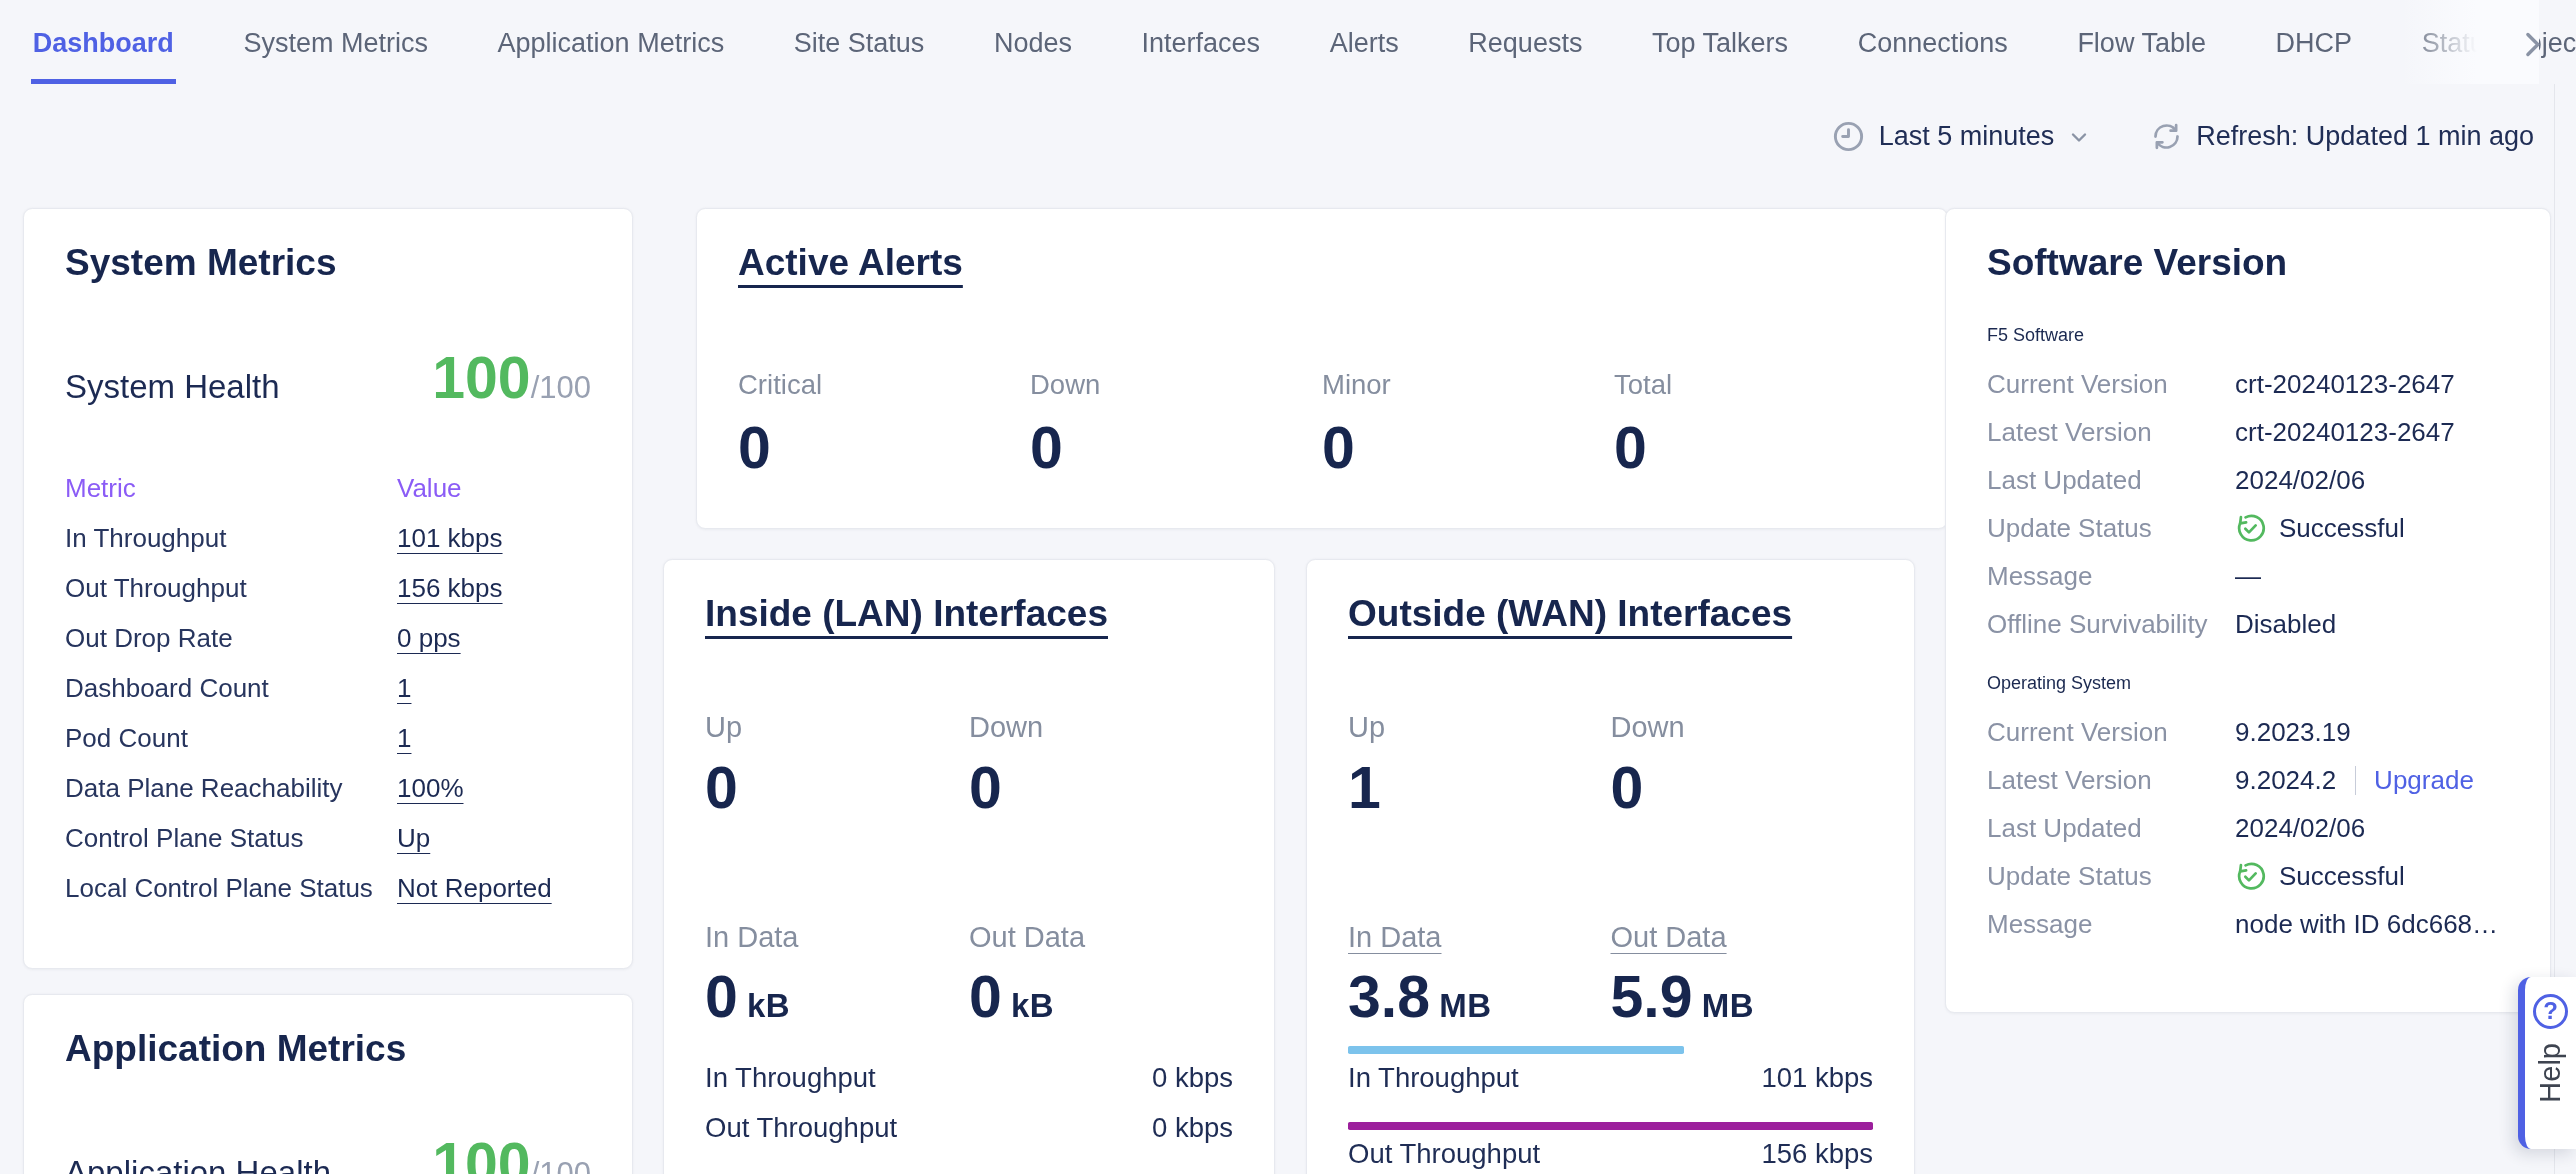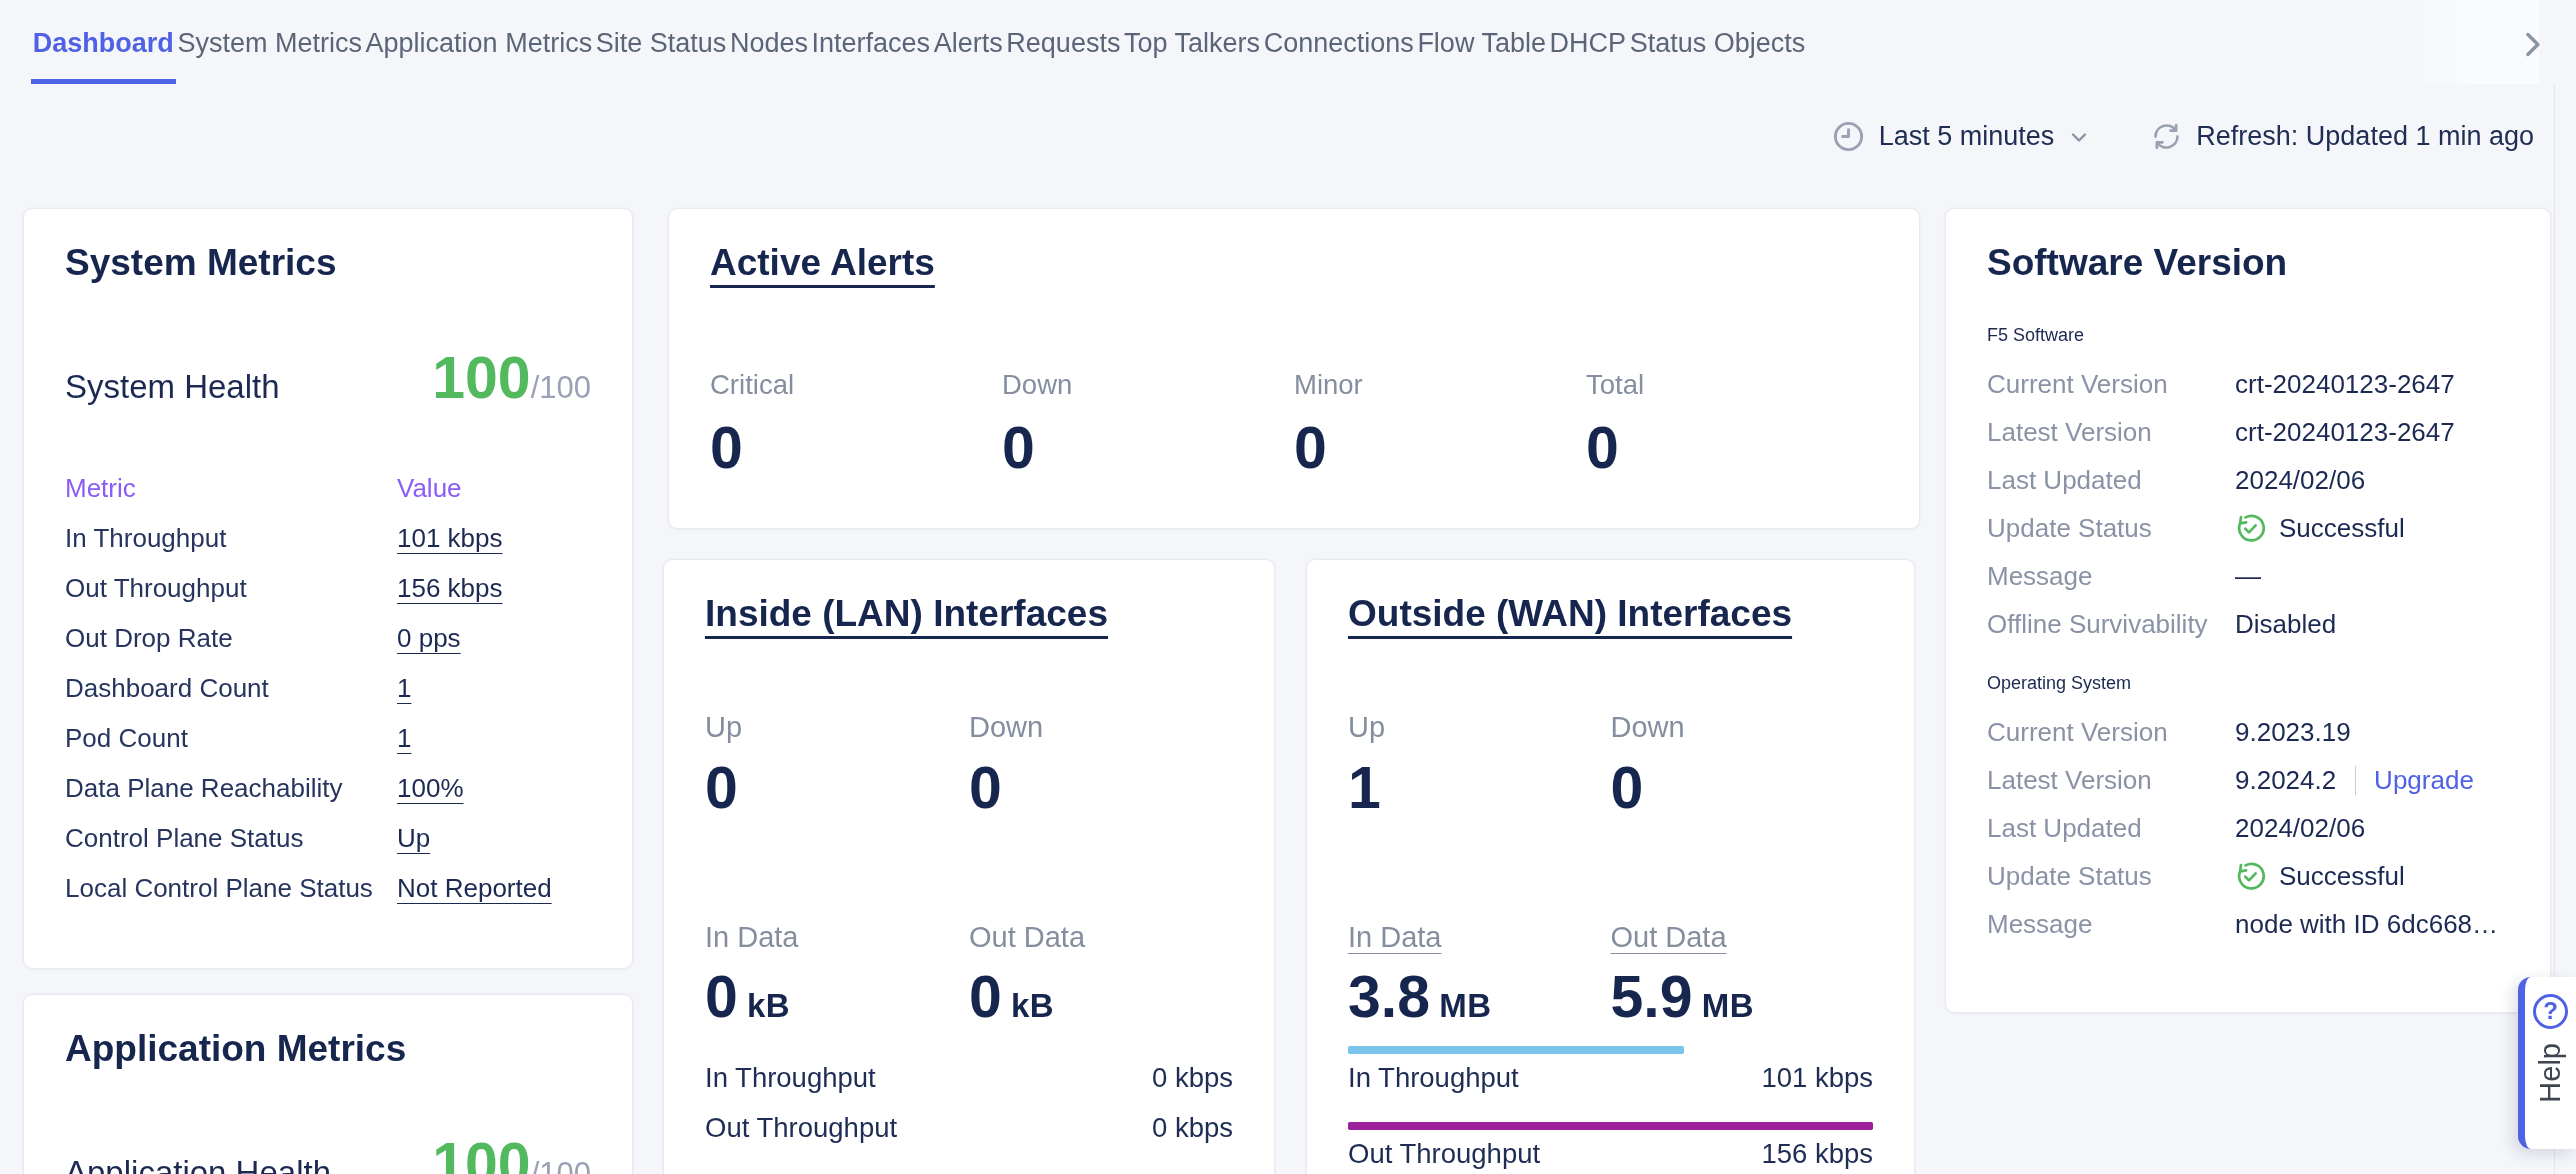--- a/index.html
+++ b/index.html
@@ -6,21 +6,21 @@
   body{
     width:2576px;height:1174px;overflow:hidden;position:relative;
     background:var(--bg,#F5F6FA);
     font-family:"Liberation Sans",sans-serif;
     color:var(--navy,#1C2A53);
     -webkit-font-smoothing:antialiased;
   }
   
   .nav{
     position:absolute;top:0;left:0;width:2576px;height:84px;
-    display:flex;align-items:flex-end;
+    display:flex;align-items:flex-end;gap:66px;
     padding:0 156px 0 31px;box-sizing:border-box;
     font-size:27px;color:#5C6578;white-space:nowrap;overflow:hidden;
   }
   .tab{padding:24px 1.8px 20px;border-bottom:5.5px solid transparent;cursor:pointer;}
   .tab.active{color:var(--accent,#4F61E4);font-weight:700;border-bottom-color:var(--accent,#4F61E4);}
   .nav-fade{position:absolute;top:0;right:37px;width:138px;height:84px;
     background:linear-gradient(90deg,rgba(247,248,251,0) 0%,#FAFBFE 55%);pointer-events:none;}
   .nav-more{position:absolute;top:24px;right:24px;width:40px;height:40px;
     display:flex;align-items:center;justify-content:center;cursor:pointer;}
   
@@ -48,21 +48,21 @@
   .health-label{font-size:33px;font-weight:500;}
   .big-green{font-size:59px;font-weight:700;color:var(--green,#53B95F);line-height:1;}
   .suffix{font-size:31px;font-weight:400;color:#99A1B2;}
   .mtable{margin-top:55px;}
   .trow{display:grid;grid-template-columns:332px 1fr;align-items:center;height:50px;font-size:26px;}
   .thead{color:#8b5cf6;}
   .mlabel{color:#27355E;}
   .mvalue{color:#1C2A53;justify-self:start;
     text-decoration:underline;text-decoration-thickness:1.4px;text-underline-offset:5.5px;cursor:pointer;}
   
-  .alerts{left:668px;top:208px;width:1252px;height:321px;}
+  .alerts{left:696px;top:208px;width:1252px;height:321px;}
   .alert-grid{display:grid;grid-template-columns:repeat(4,1fr);margin-top:88px;}
   .stat-label{font-size:27.5px;color:#858E9F;}
   .stat-big{font-size:59px;font-weight:700;color:#17264E;margin-top:18.3px;line-height:1;}
   
   .lan{left:663px;top:559px;width:612px;height:642px;}
   .wan{left:1306px;top:559px;width:609px;height:642px;}
   .if-grid{display:grid;grid-template-columns:1fr 1fr;margin-top:79px;}
   .if-grid .stat-label{font-size:29px;}
   .if-grid .stat-big{margin-top:14.7px;}
   .data-grid{margin-top:103px;}

